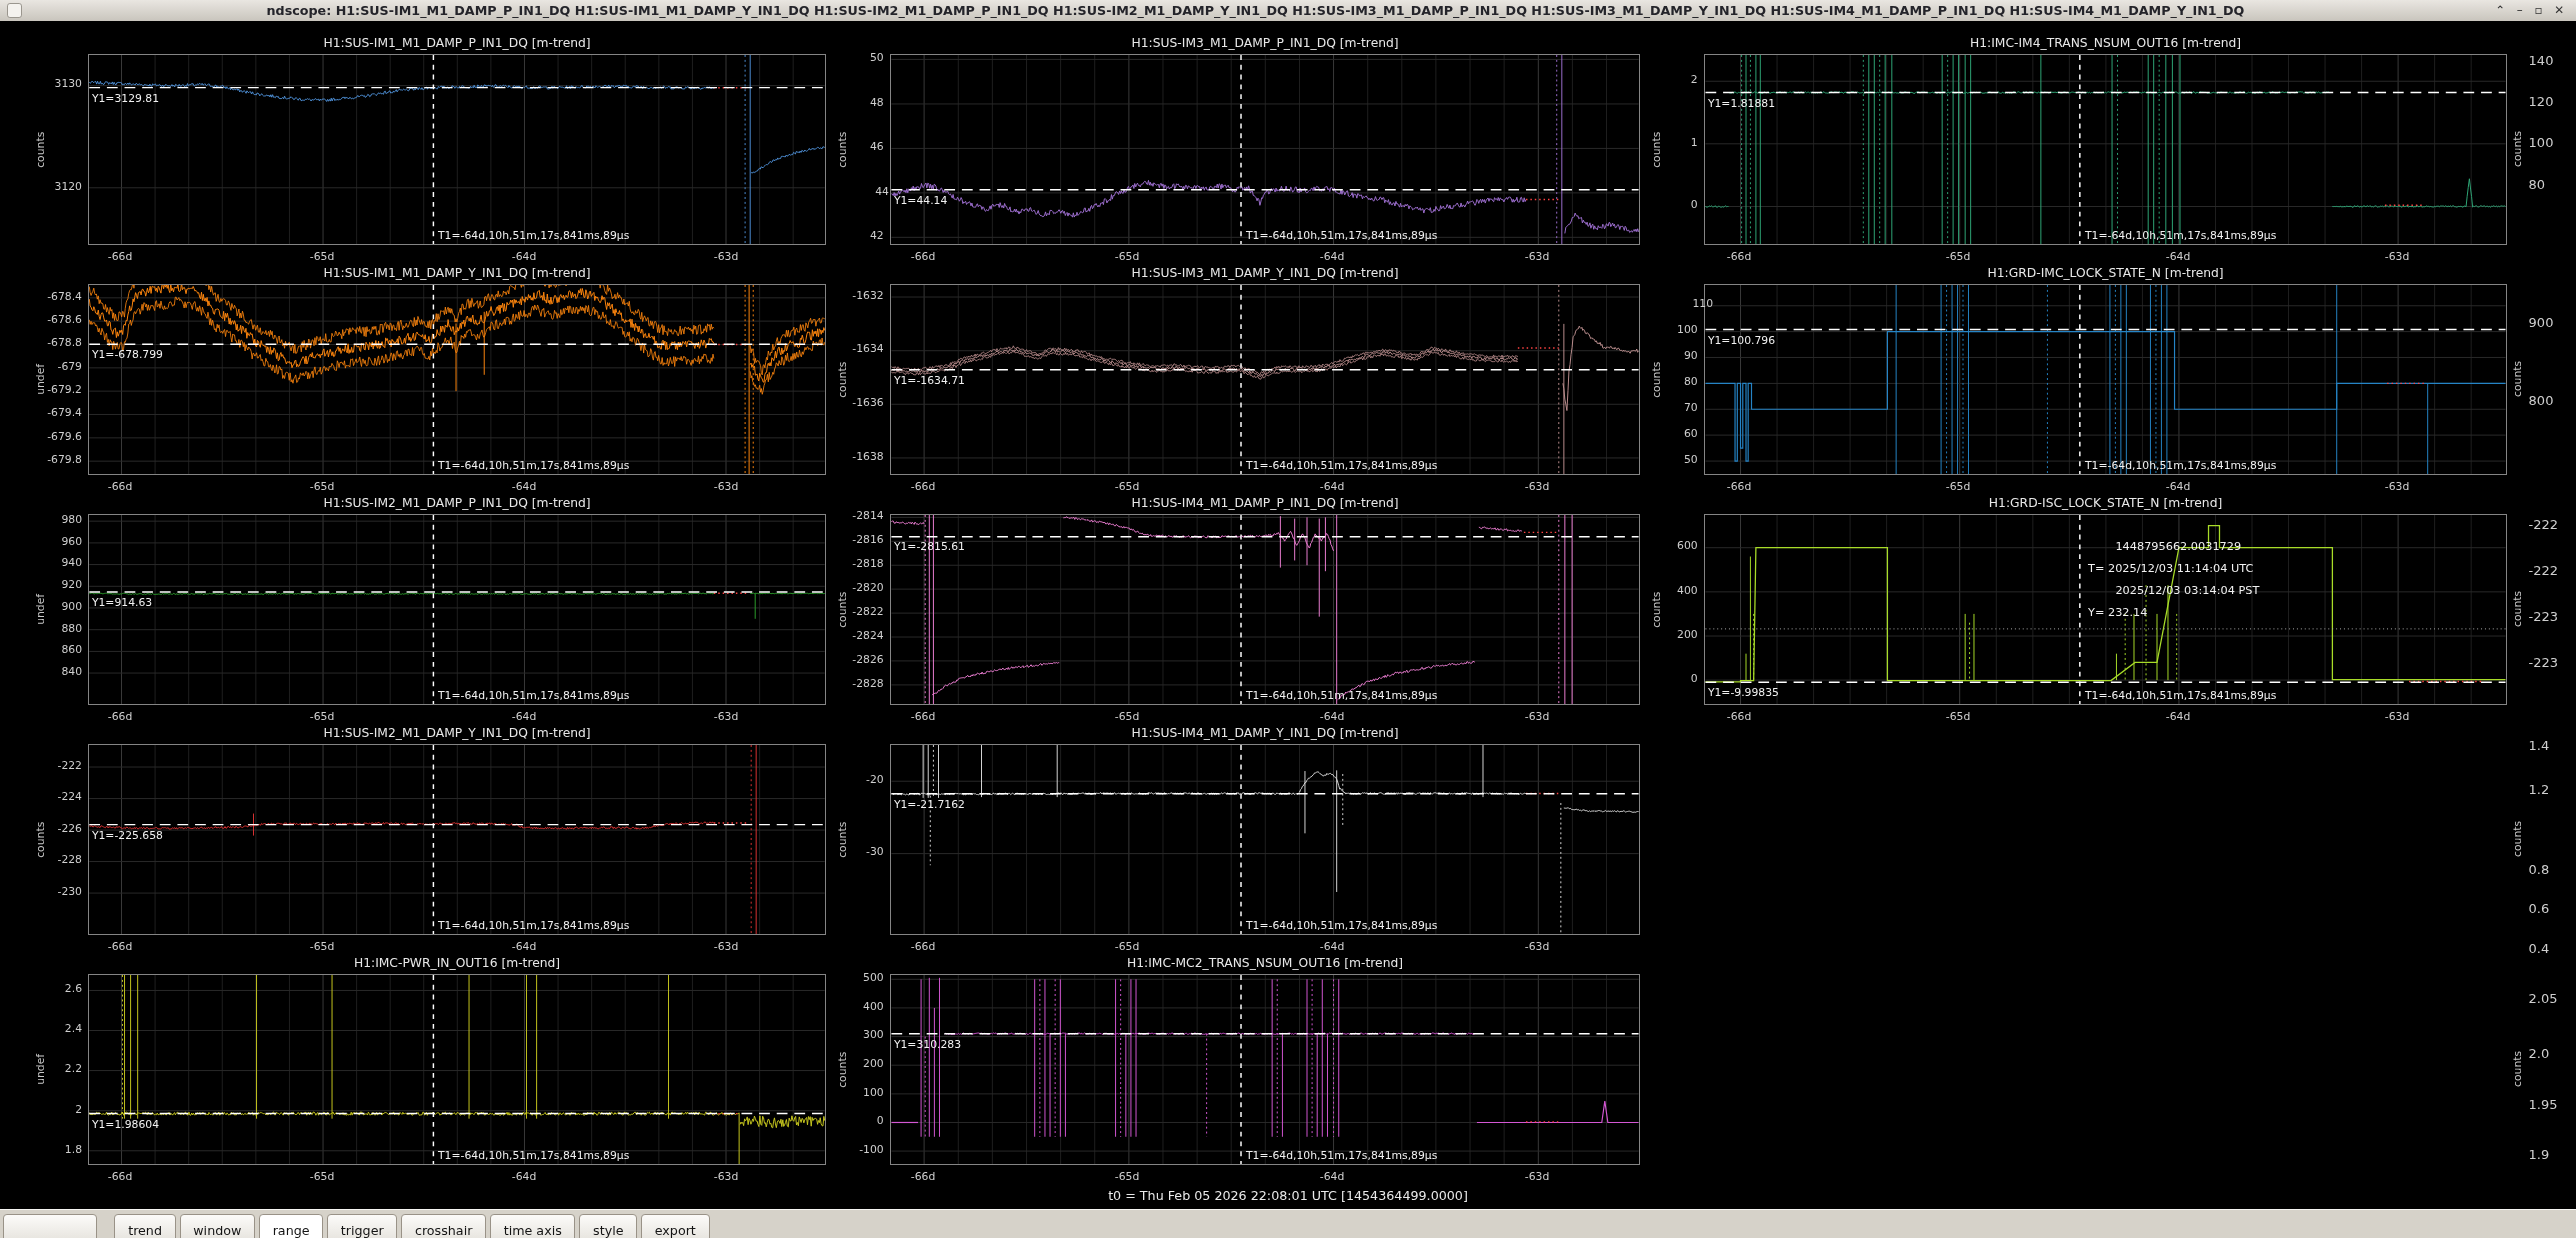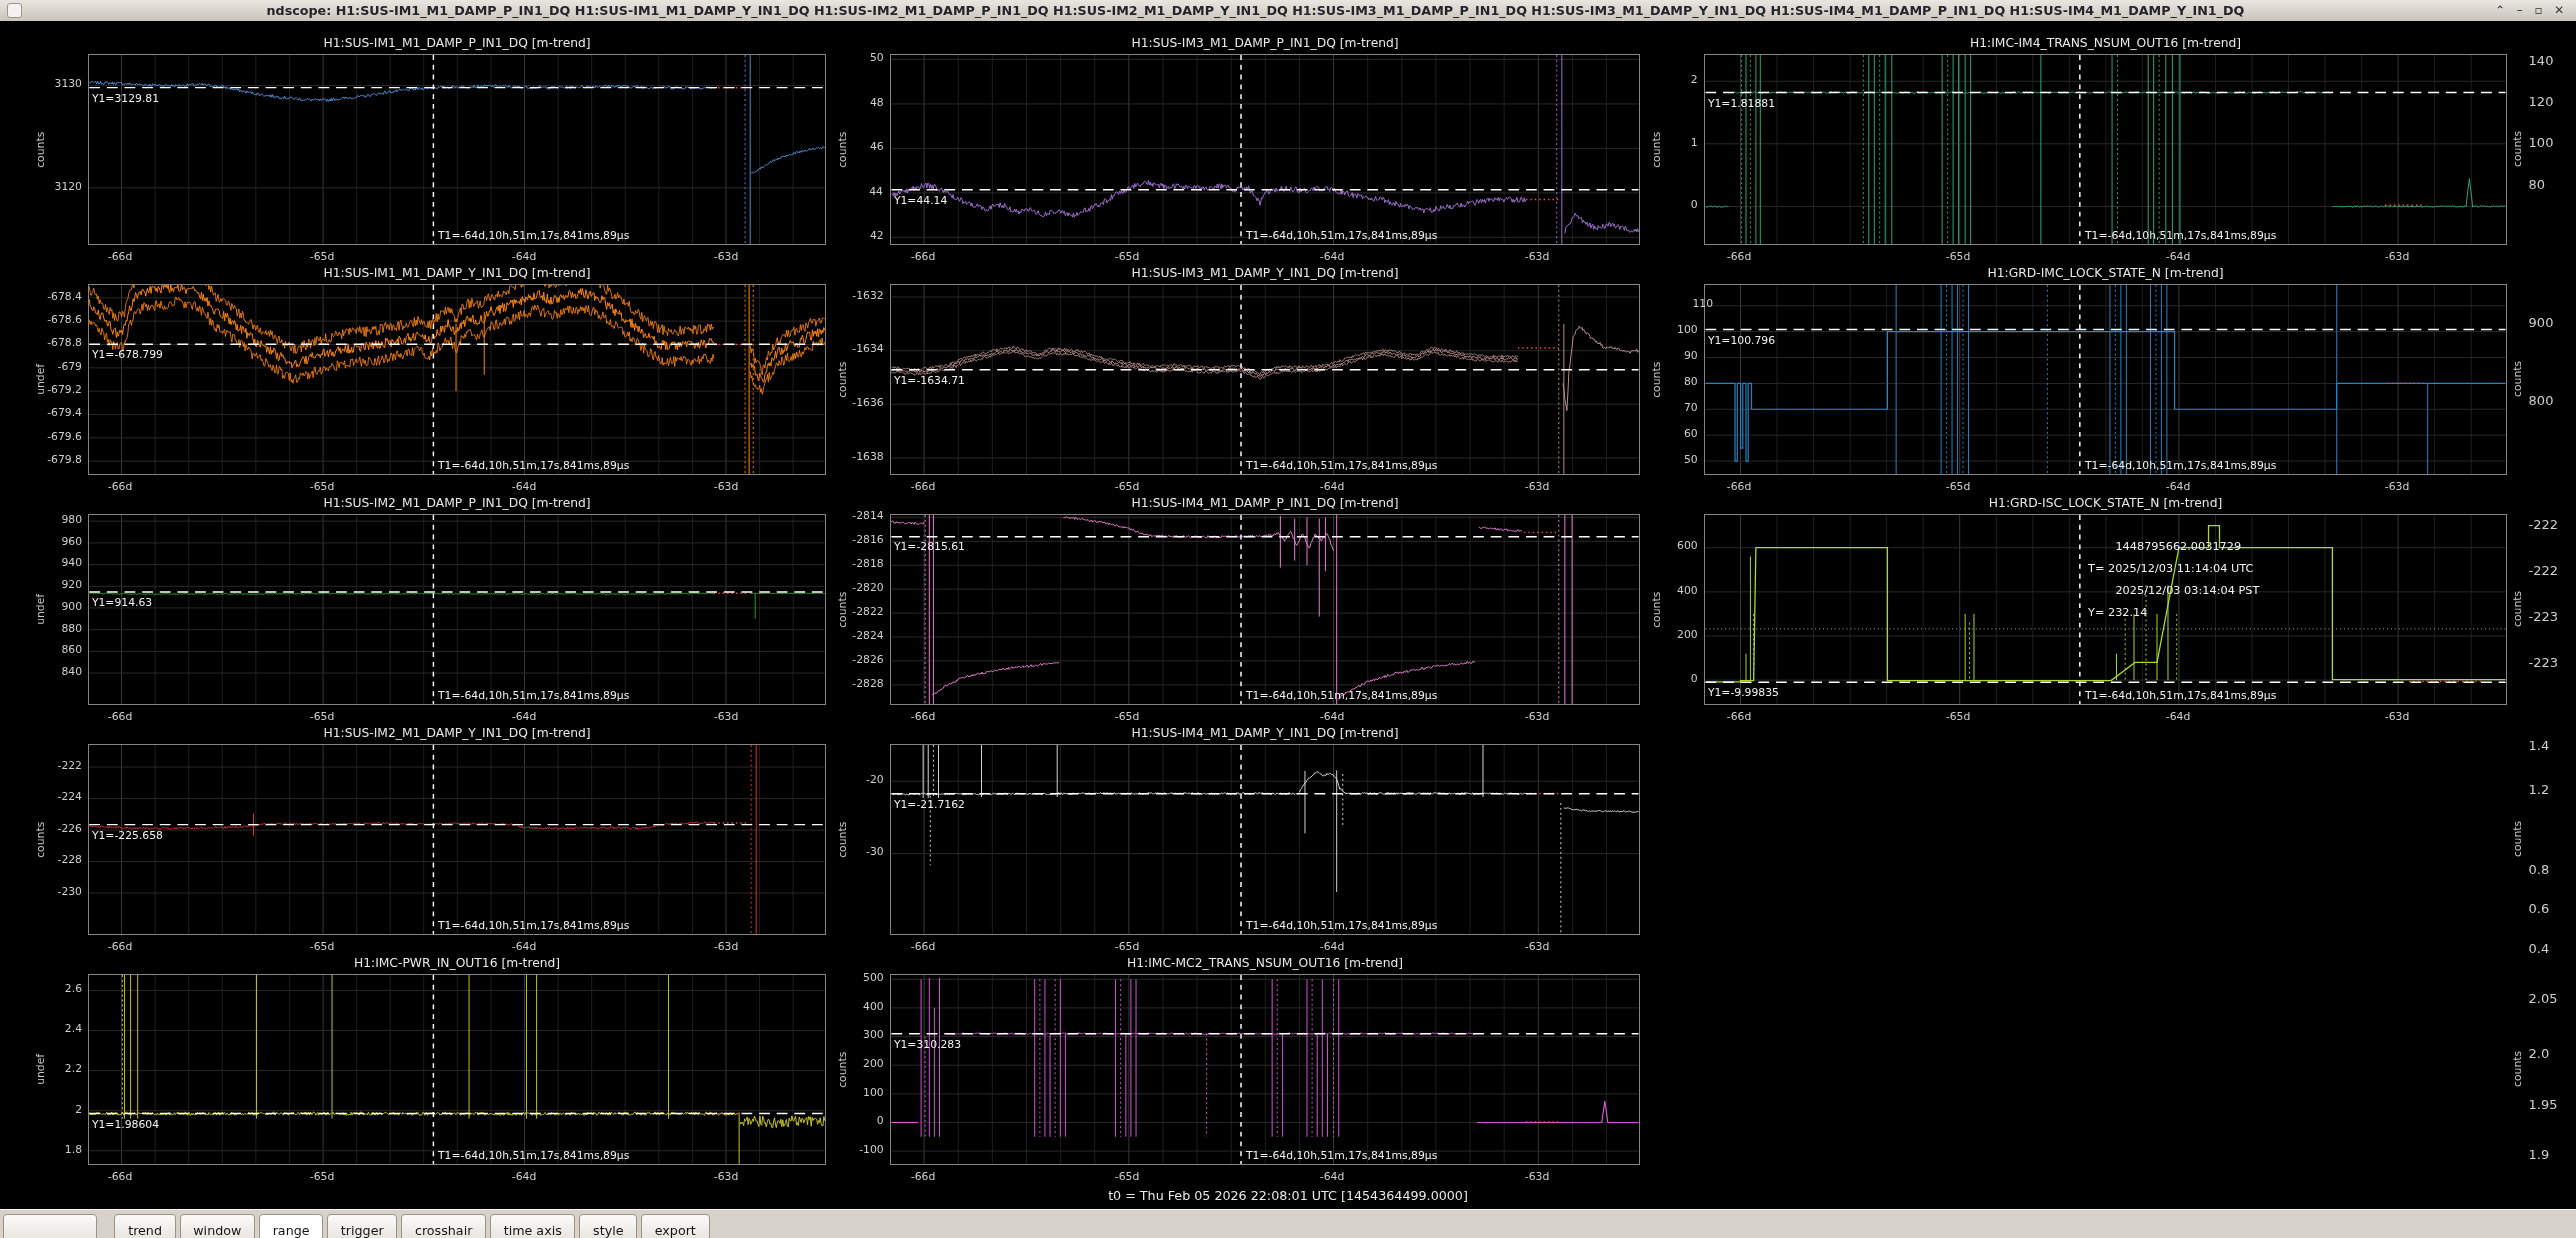--- a/index.html
+++ b/index.html
@@ -153,21 +153,21 @@
             <line x1="648.0" x2="683.6" y1="147.6" y2="147.6" stroke="#ff4242" stroke-width="1.4" stroke-dasharray="1.5,3"></line>
             <line x1="0" x2="763" y1="137.6" y2="137.6" stroke="#ffffff" stroke-width="1.5" stroke-dasharray="11,7"></line>
             <line x1="357.0" x2="357.0" y1="0" y2="193" stroke="#ffffff" stroke-width="1.5" stroke-dasharray="5,5"></line>
           </svg>
           <div class="y1lab" style="top: 139px;">Y1=44.14</div>
           <div class="t1lab" style="left: 355px;">T1=-64d,10h,51m,17s,841ms,89µs</div>
         </div>
         <div class="ytick" style="left: 13.7px; width: 41px; top: 17px;">50</div>
         <div class="ytick" style="left: 13.7px; width: 41px; top: 62px;">48</div>
         <div class="ytick" style="left: 13.7px; width: 41px; top: 106px;">46</div>
-        <div class="ytick" style="left: 13px; width: 41px; top: 151px;">44</div>
+        <div class="ytick" style="left: 19px; width: 41px; top: 151px;">44</div>
         <div class="ytick" style="left: 13.7px; width: 41px; top: 195px;">42</div>
         <div class="xtick" style="left: 94px;">-66d</div>
         <div class="xtick" style="left: 298px;">-65d</div>
         <div class="xtick" style="left: 503px;">-64d</div>
         <div class="xtick" style="left: 708px;">-63d</div>
       </div>
       <div class="cell" style="grid-area: 1 / 3;">
         <div class="ptitle" style="left: 61px;">H1:IMC-IM4_TRANS_NSUM_OUT16 [m-trend]</div>
         <div class="ylab" style="left: 5.9px;">counts</div>
         <div class="parea" style="left: 61px;">

